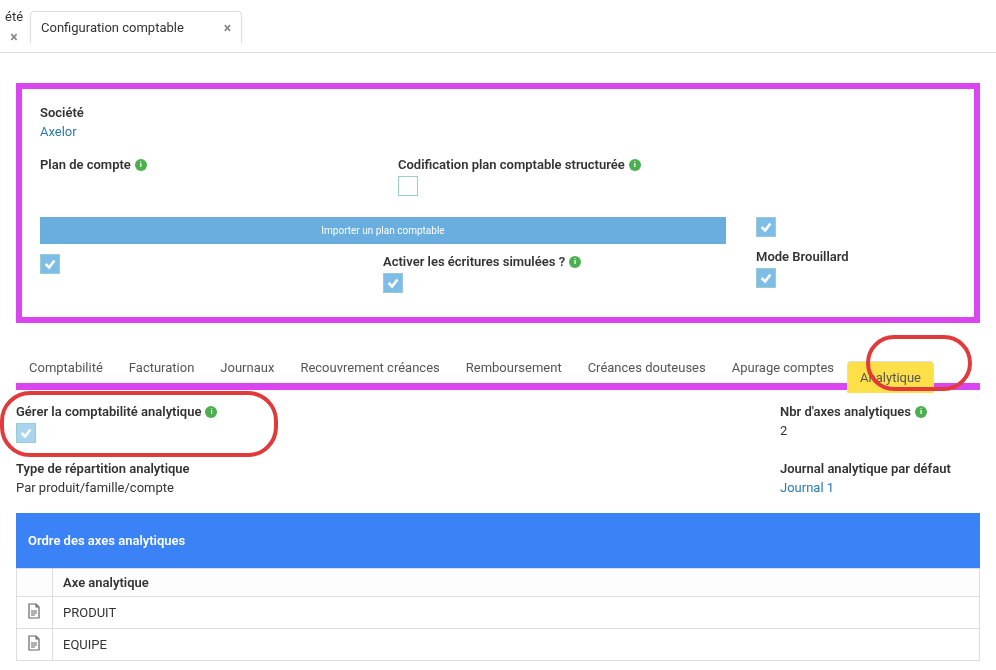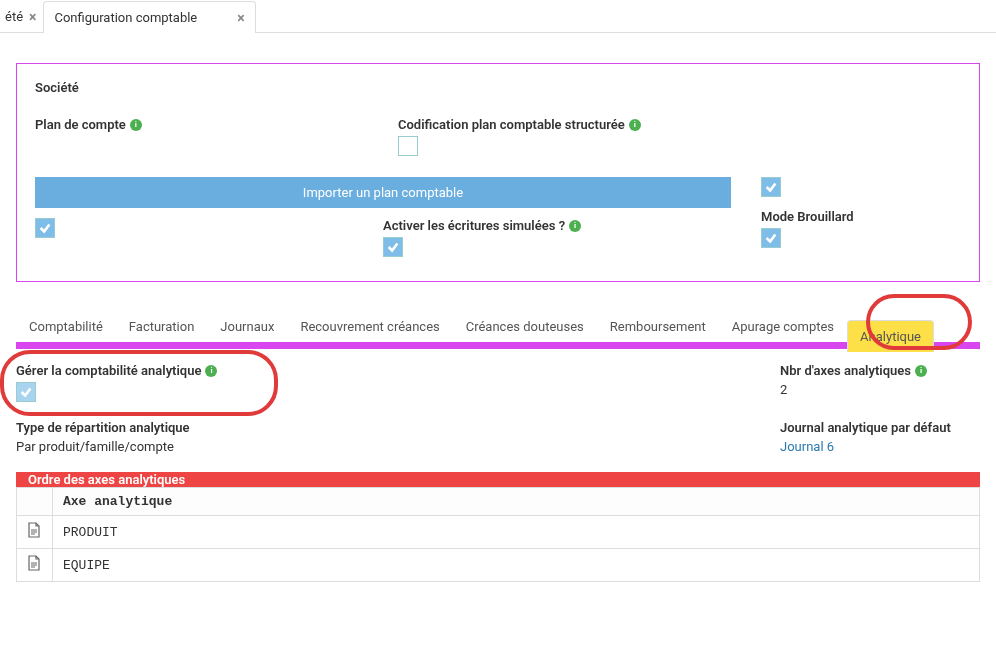--- a/index.html
+++ b/index.html
@@ -25,41 +25,42 @@
     padding: 8px 10px;
     border: 1px solid transparent;
     border-bottom: none;
     color: #333;
     cursor: pointer;
     gap: 6px;
   }
   .top-tab.partial {
     padding-left: 0;
     padding-right: 6px;
+    flex-direction: column;
   }
   .top-tab.active {
     border-color: #ddd;
     border-top-left-radius: 4px;
     border-top-right-radius: 4px;
     background: #fff;
     position: relative;
     top: 1px;
     gap: 40px;
   }
   .close-x {
     color: #888;
     font-weight: bold;
     font-size: 14px;
     line-height: 1;
   }
 
   
   .panel {
     margin: 30px 16px 0 16px;
-    border: 1px solid #d946ef;
+    border: 6px solid #d946ef;
     padding: 16px 18px 24px 18px;
     background: #fff;
   }
   .label {
     font-weight: 600;
     color: #333;
     margin-bottom: 4px;
     display: flex;
     align-items: center;
     gap: 4px;
@@ -115,21 +116,21 @@
   }
 
   
   .btn-import {
     background: #6aaee0;
     color: #fff;
     text-align: center;
     padding: 8px 0;
     cursor: pointer;
     margin-bottom: 10px;
-    font-size: 13px;
+    font-size: 10px;
   }
 
   
   .sub-tabs {
     display: flex;
     border-bottom: 7px solid #d946ef;
     margin: 28px 16px 0 16px;
     flex-wrap: nowrap;
     position: relative;
   }
@@ -159,36 +160,35 @@
   .highlight {
     border: 4px solid #e03a3a;
     border-radius: 30px;
     position: absolute;
     pointer-events: none;
     z-index: 10;
   }
 
   
   .table-header-bar {
-    background: #ef4444;
+    background: #3b82f6;
     color: #fff;
     font-weight: 600;
-    padding: 0 12px;
+    padding: 20px 12px;
     margin-top: 18px;
   }
   table.grid {
     width: 100%;
     border-collapse: collapse;
   }
   table.grid th, table.grid td {
     border: 1px solid #ddd;
     padding: 6px 10px;
     text-align: left;
     font-weight: normal;
-    font-family: Liberation Mono, monospace;
   }
   table.grid th {
     font-weight: 600;
     background: #fdfdfd;
   }
   .icon-cell {
     width: 36px;
     text-align: center;
     color: #555;
   }
@@ -212,20 +212,21 @@
   </div>
   <div class="top-tab active">
     <span>Configuration comptable</span>
     <span class="close-x">×</span>
   </div>
 </div>
 
 <div class="panel">
 
   <div class="label">Société</div>
+  <div class="link">Axelor</div>
 
   <div class="section-spacer"></div>
 
   <div class="row">
     <div class="col">
       <div class="label">
         <span>Plan de compte</span>
         <span class="info-icon">i</span>
       </div>
     </div>
@@ -282,22 +283,22 @@
     </div>
   </div>
 </div>
 
 <div class="wrap-relative">
   <div class="sub-tabs">
     <div class="sub-tab">Comptabilité</div>
     <div class="sub-tab">Facturation</div>
     <div class="sub-tab">Journaux</div>
     <div class="sub-tab">Recouvrement créances</div>
+    <div class="sub-tab">Remboursement</div>
     <div class="sub-tab">Créances douteuses</div>
-    <div class="sub-tab">Remboursement</div>
     <div class="sub-tab">Apurage comptes</div>
     <div class="sub-tab active">Analytique</div>
   </div>
 
   <div class="highlight" style="left:866px; top:-16px; width:106px; height:56px;"></div>
 
   <div class="sub-content">
     <div class="row">
       <div class="col">
         <div class="label">
@@ -323,21 +324,21 @@
 
     <div class="section-spacer"></div>
 
     <div class="row">
       <div class="col">
         <div class="label">Type de répartition analytique</div>
         <div>Par produit/famille/compte</div>
       </div>
       <div class="col-narrow">
         <div class="label">Journal analytique par défaut</div>
-        <div class="link">Journal 6</div>
+        <div class="link">Journal 1</div>
       </div>
     </div>
 
     <div class="table-header-bar">Ordre des axes analytiques</div>
     <table class="grid">
       <thead>
         <tr>
           <th class="icon-cell"></th>
           <th>Axe analytique</th>
         </tr>

